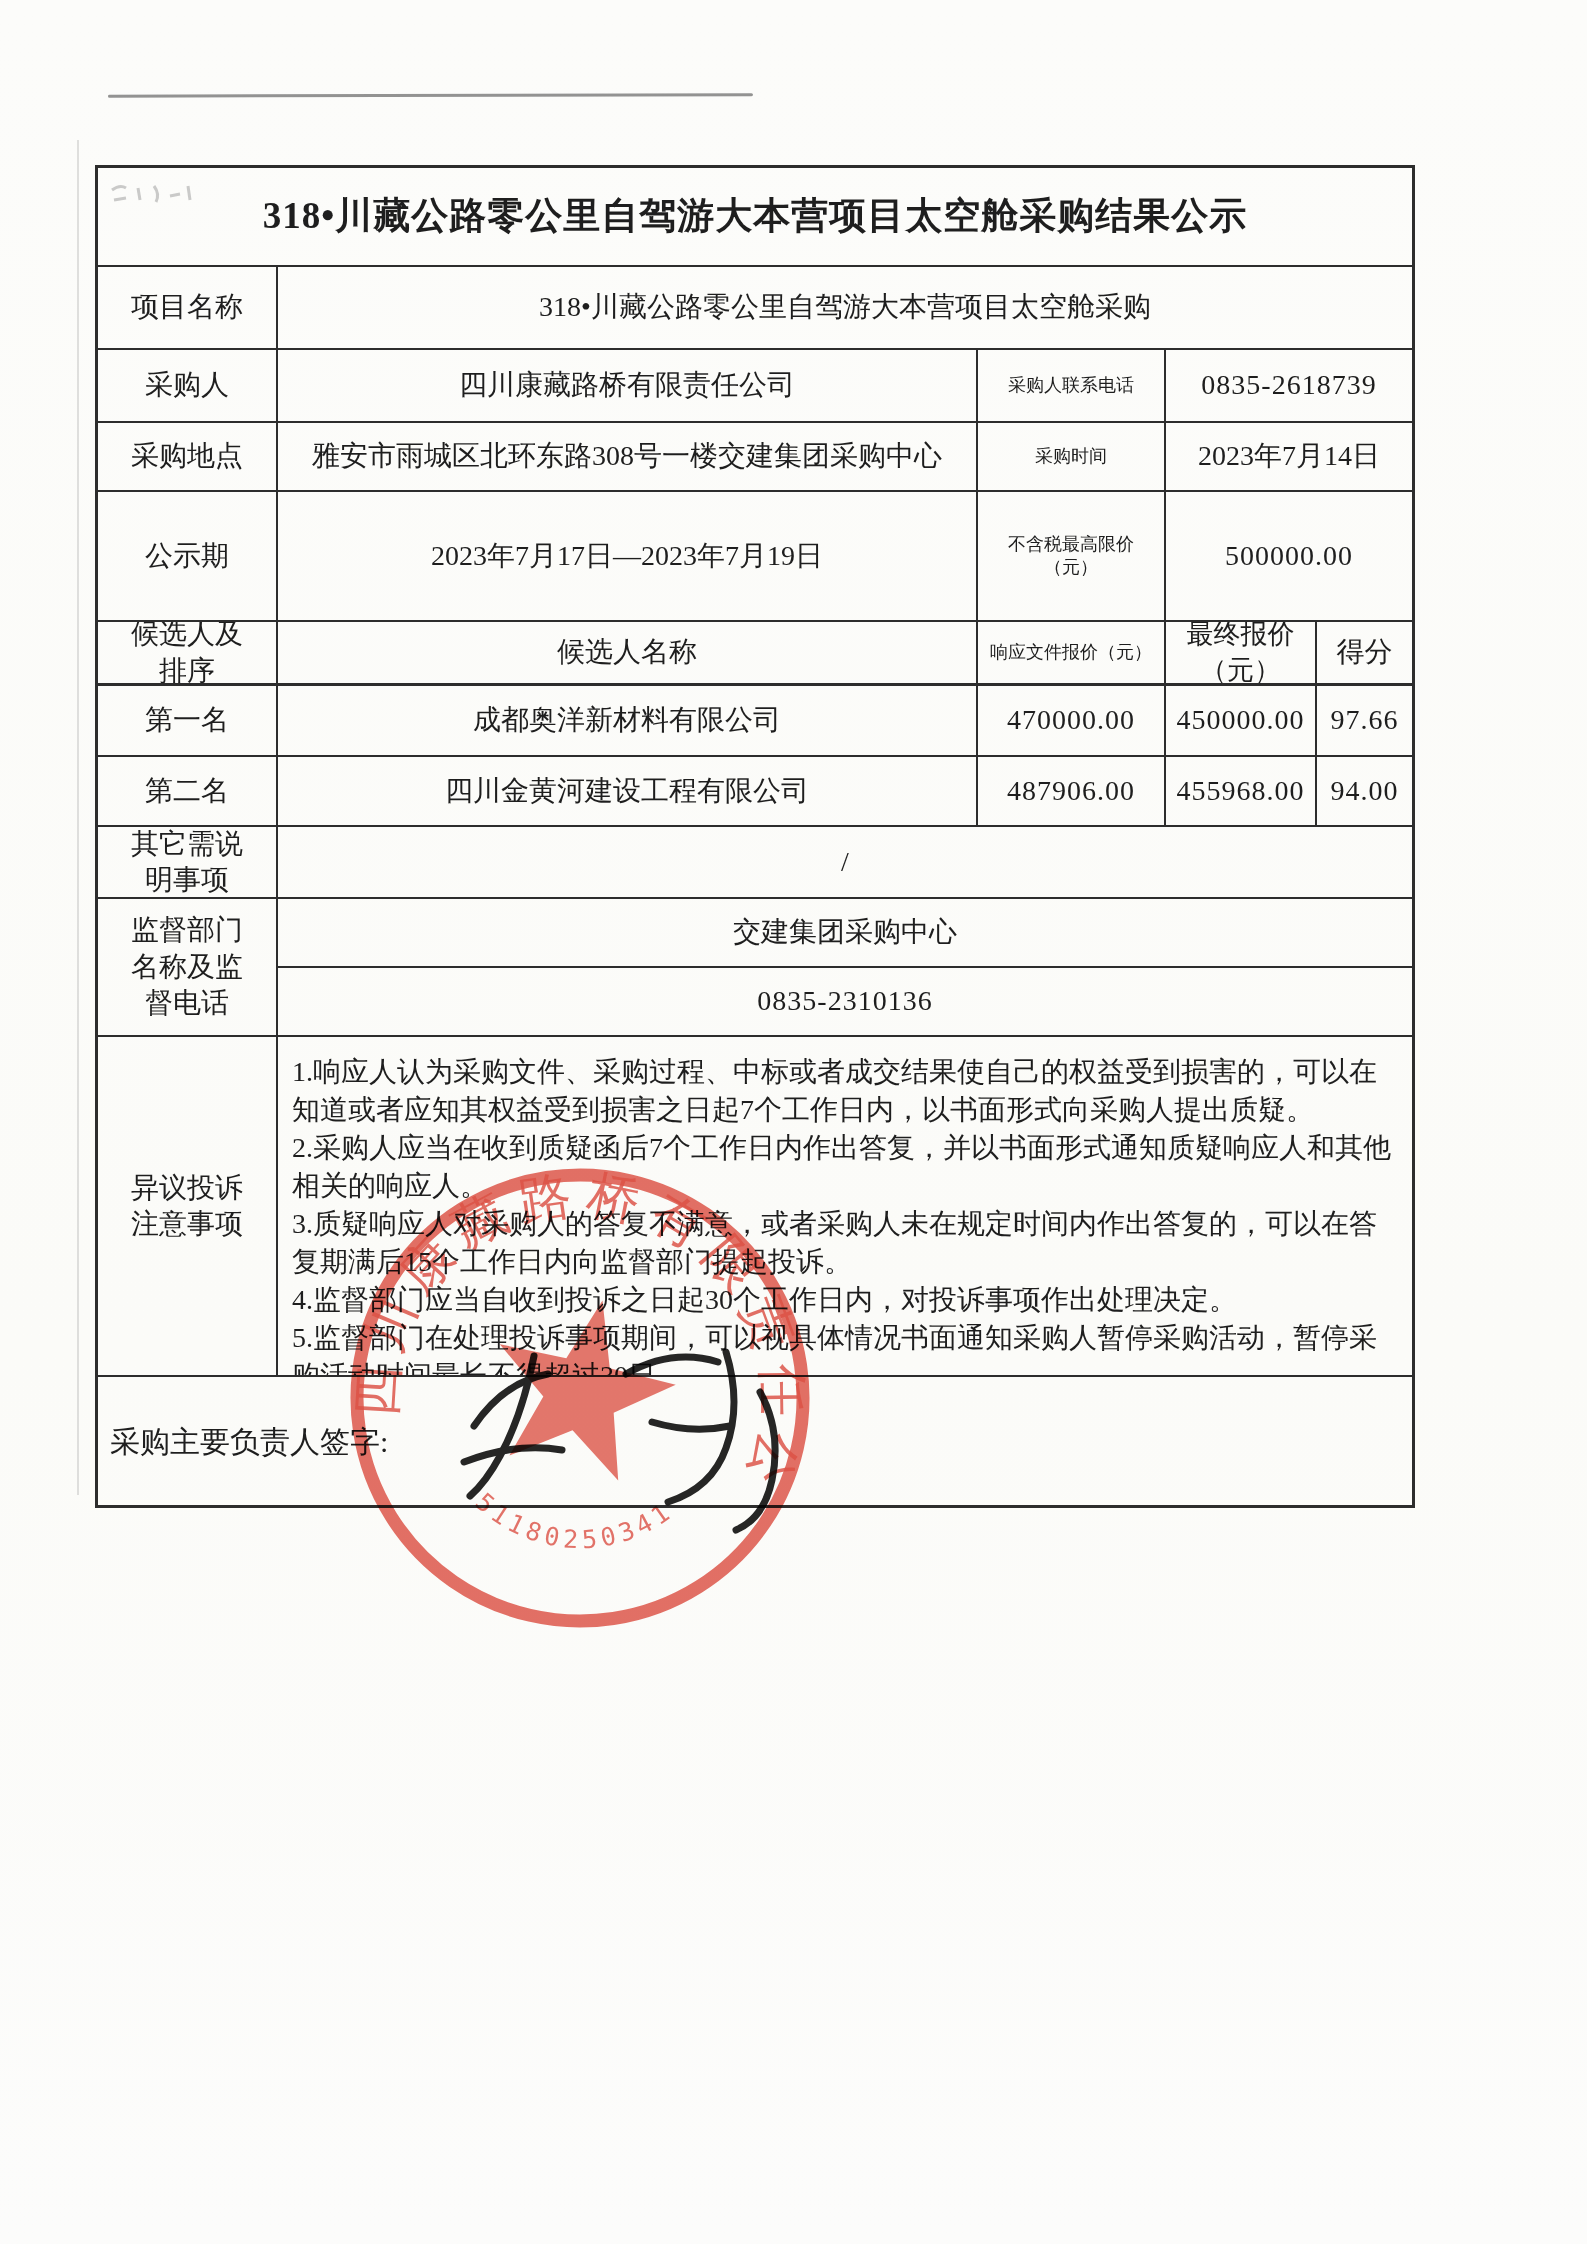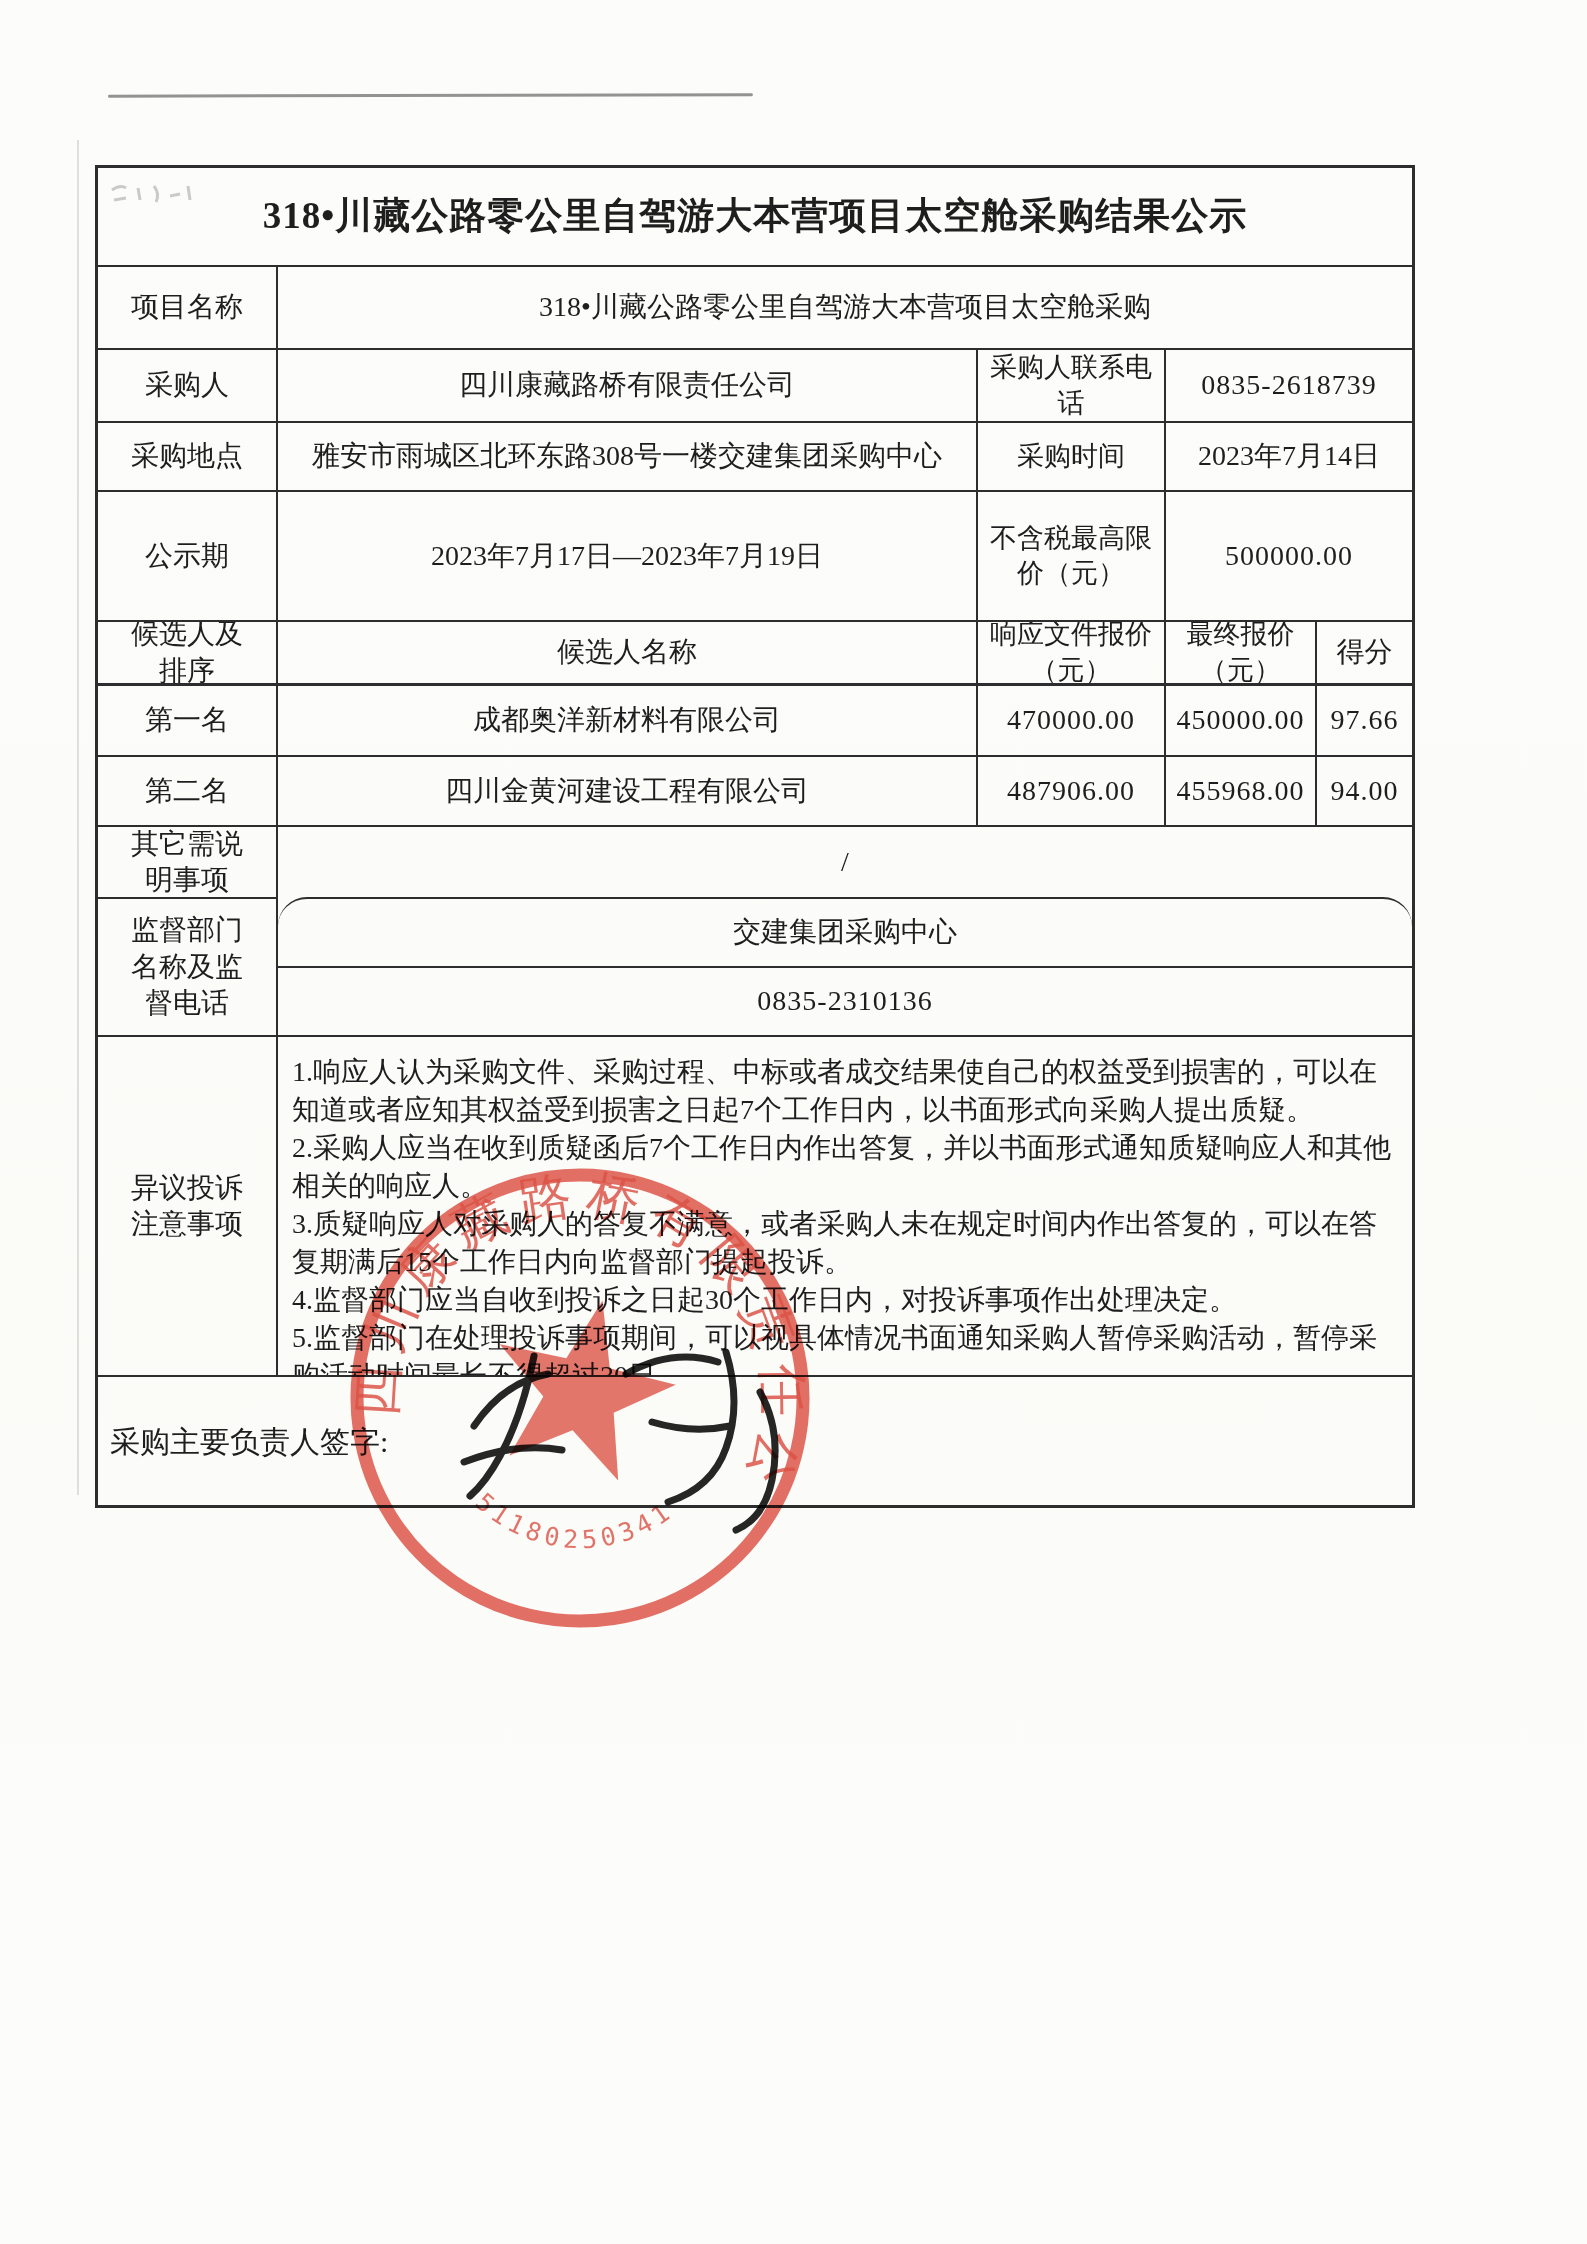--- a/index.html
+++ b/index.html
@@ -22,29 +22,29 @@
     border:3px solid #2d2d2d;background:transparent;}
   .row{display:flex;align-items:stretch;}
   .cell{box-sizing:border-box;border-right:2px solid #2d2d2d;border-top:2px solid #2d2d2d;
     display:flex;flex-direction:column;align-items:center;justify-content:center;
     text-align:center;font-size:28px;line-height:1.3;overflow:hidden;}
   .row:first-child .cell{border-top:none;}
   .cell:last-child{border-right:none;}
   .thicktop .cell{border-top-width:3px;}
   .c1{width:180px;padding:0 28px;text-align:center;}
   .c2{width:700px;padding:0 8px;}
-  .c3{width:188px;padding:0 10px;font-size:27px;}
+  .c3{width:188px;padding:0 10px;font-size:18px;}
   .c4{width:151px;padding:0 8px;font-size:27px;}
   .c5{width:95px;padding:0 4px;}
   .c45{width:246px;padding:0 8px;}
   .c25{width:1134px;padding:0 10px;}
   .title-cell{width:1314px;font-weight:bold;font-size:37px;letter-spacing:1px;}
   .num{font-size:28px;letter-spacing:1px;}
   
-  .stack{padding:0;align-items:stretch;justify-content:flex-start;border-radius:29px;}
+  .stack{padding:0;align-items:stretch;justify-content:flex-start;}
   .substack{display:flex;flex-direction:column;width:100%;height:100%;}
   .subrow{flex:1;display:flex;align-items:center;justify-content:center;font-size:28px;}
   .subrow + .subrow{border-top:2px solid #2d2d2d;}
   
   .notice-cell{align-items:flex-start;justify-content:flex-start;text-align:left;
     padding:16px 14px 0 14px;font-size:28px;line-height:38px;}
   .notice-cell p{margin:0;}
   
   .sign-cell{width:1314px;align-items:flex-start;justify-content:center;
     text-align:right;padding-left:12px;font-size:30px;}

